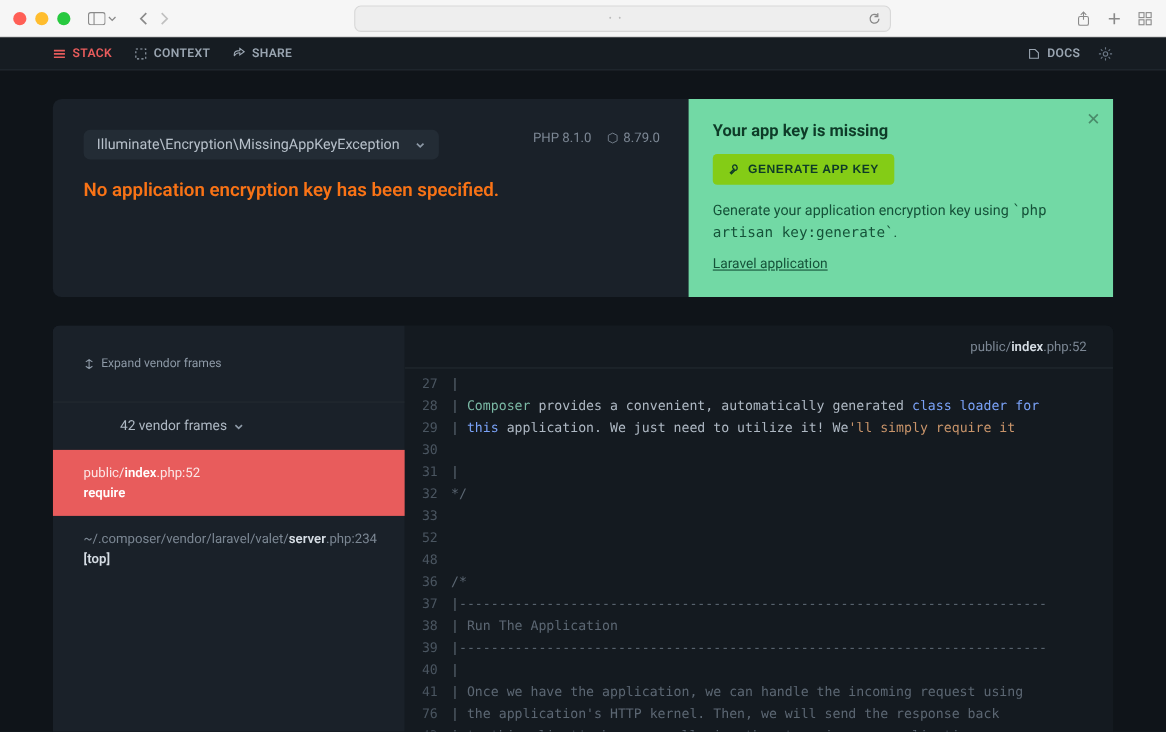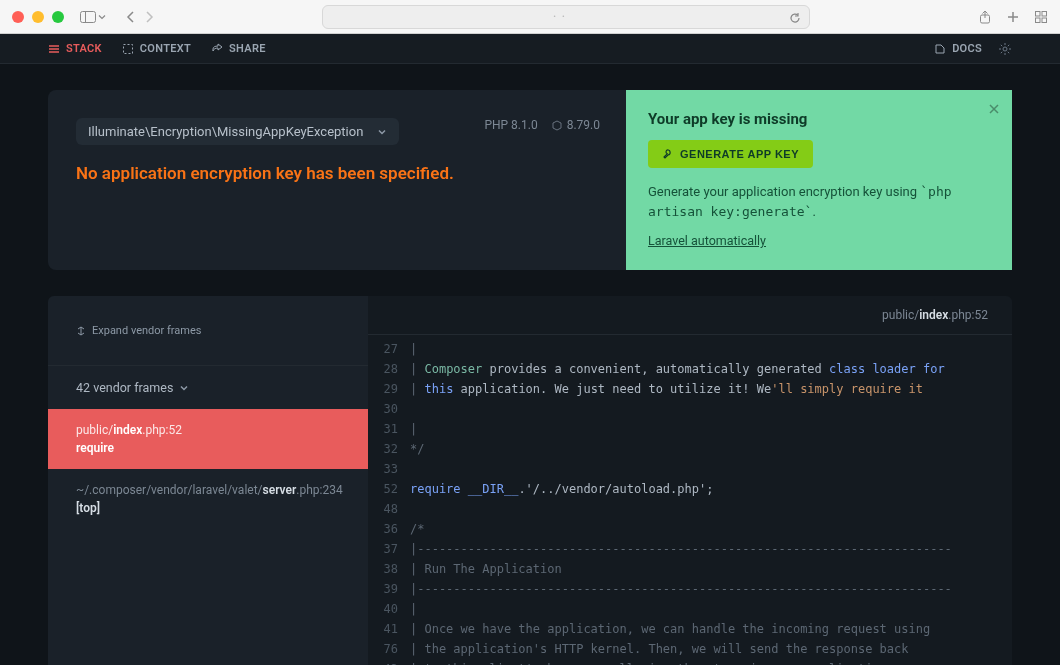--- a/index.html
+++ b/index.html
@@ -174,20 +174,21 @@
       gap: 6px;
       border-bottom: 1px solid #232a31;
     }
     .vendor-frames-row {
       padding: 14px 28px;
       font-size: 12.5px;
       color: #aeb8c3;
       display: flex;
       align-items: center;
       gap: 6px;
+      margin-left: 33px;
     }
     .frame {
       padding: 12px 28px;
       font-size: 12px;
       color: #8d99a6;
       line-height: 1.5;
       cursor: pointer;
     }
     .frame.active {
       background: #e85c5c;
@@ -356,21 +357,21 @@
           </svg>
       </div>
       <div class="solution-title">Your app key is missing</div>
       <button class="solution-btn">
         <svg width="12" height="12" viewBox="0 0 12 12">
             <path d="M8 4a2 2 0 1 0-2.8 1.8L2 9l1 1 3.2-3.2A2 2 0 0 0 8 4z" fill="none" stroke="#0e3b28" stroke-width="1.2"></path>
           </svg>
         <span>GENERATE APP KEY</span>
       </button>
       <div class="solution-desc" id="sol-desc">Generate your application encryption key using <code>`php artisan key:generate`</code>.</div>
-      <a class="solution-link">Laravel automatically</a>
+      <a class="solution-link">Laravel application</a>
     </div>
   </div>
 
   <div class="stack-area">
     <div class="frames-col">
       <div class="expand-row">
         <svg width="10" height="10" viewBox="0 0 10 10">
             <path d="M5 1v8M2 3l3-2 3 2M2 7l3 2 3-2" fill="none" stroke="#8d99a6"></path>
           </svg>
         <span>Expand vendor frames</span>
@@ -421,21 +422,20 @@
           <div class="code-line">
             <div class="ln">32</div>
             <div class="code"><span class="c-comment">*/</span></div>
           </div>
           <div class="code-line">
             <div class="ln">33</div>
             <div class="code"><span> </span></div>
           </div>
           <div class="code-line">
             <div class="ln">52</div>
-            <div class="code"><span class="c-keyword">require </span><span class="c-const">__DIR__</span><span>.'/../vendor/autoload.php';</span></div>
           </div>
           <div class="code-line">
             <div class="ln">48</div>
             <div class="code"><span> </span></div>
           </div>
           <div class="code-line">
             <div class="ln">36</div>
             <div class="code"><span class="c-comment">/*</span></div>
           </div>
           <div class="code-line">

